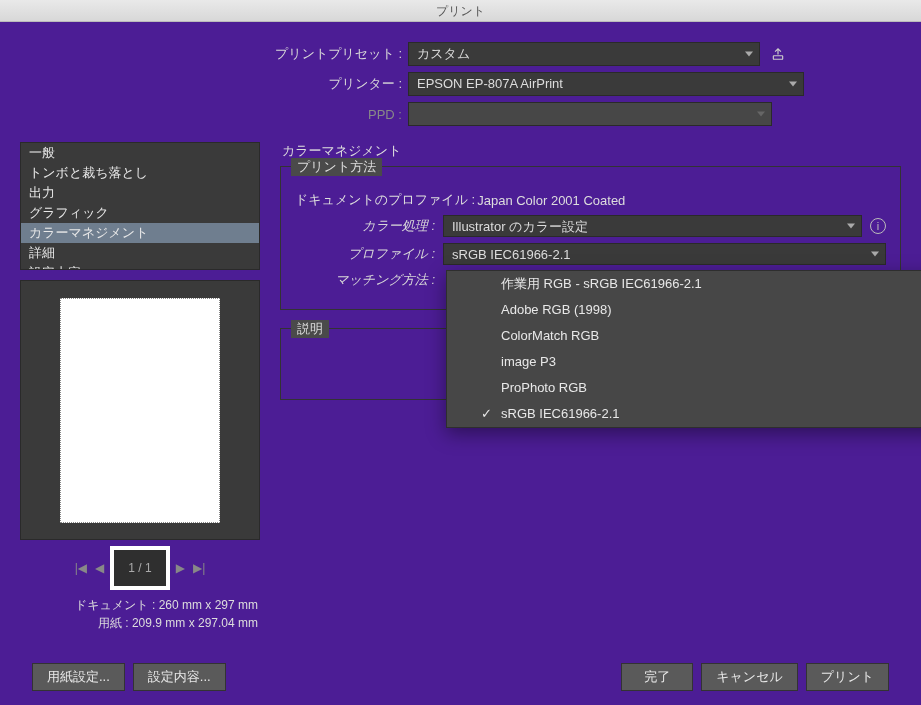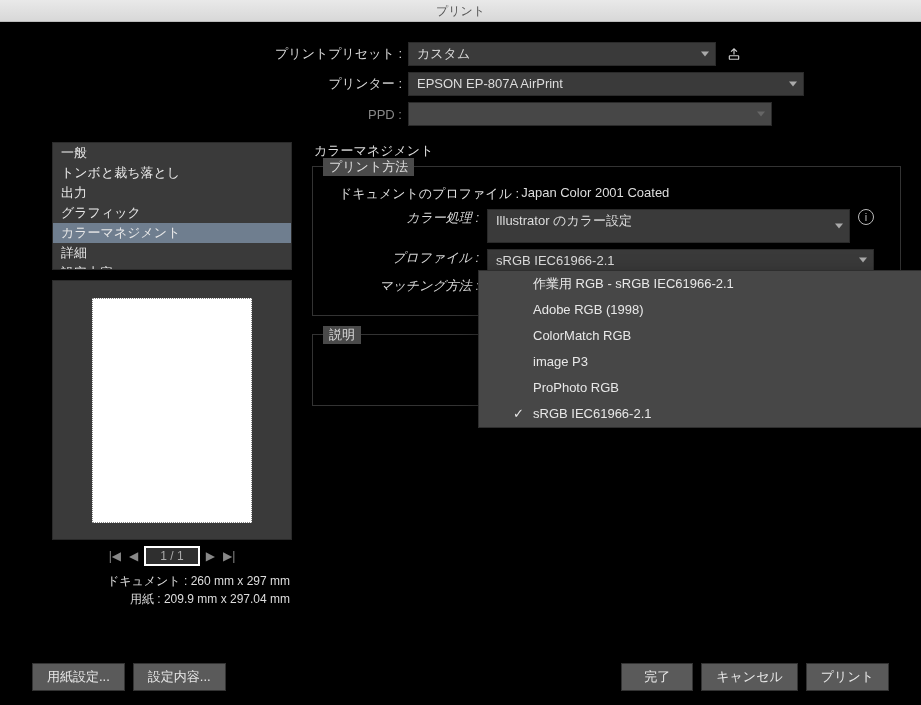--- a/index.html
+++ b/index.html
@@ -1,42 +1,42 @@
 <!DOCTYPE html>
 <html><head>
 <meta charset="utf-8">
 <style>
   * { box-sizing: border-box; margin: 0; padding: 0; font-family: "Hiragino Kaku Gothic ProN", "Yu Gothic", sans-serif; }
   body { background: #4a4a4a; color: #ddd; width: 921px; height: 705px; overflow: hidden; font-size: 13px; }
   .titlebar { height: 22px; background: linear-gradient(#e9e9e9,#d8d8d8); color: #555; text-align: center; line-height: 22px; font-size: 12px; border-bottom: 1px solid #bbb; }
-  .dialog { position: relative; height: 683px; background: #000000; }
+  .dialog { position: relative; height: 683px; background: #4c1d95; }
   .top-form { padding: 20px 30px 10px 30px; }
   .row { display: flex; align-items: center; margin-bottom: 6px; }
   .row .lbl { text-align: right; padding-right: 6px; color: #d8d8d8; }
   .sel { background: #3a3a3a; color: #ddd; border: 1px solid #2a2a2a; height: 24px; line-height: 22px; padding: 0 8px; position: relative; }
   .sel .arrow { position: absolute; right: 6px; top: 50%; transform: translateY(-50%); width: 0; height: 0; border-left: 4px solid transparent; border-right: 4px solid transparent; border-top: 5px solid #aaa; }
   .sel.disabled { background: #474747; color: #777; }
   .sel.disabled .arrow { border-top-color: #666; }
   .icon-btn { width: 20px; height: 20px; margin-left: 8px; color: #ccc; display:flex; align-items:center; justify-content:center;}
   .body-area { display:flex; padding: 0 20px; }
-  .left-col { width: 240px; margin-left: 32px; }
+  .left-col { width: 240px; }
   .cat-list { height: 128px; background: #3a3a3a; border:1px solid #2a2a2a; overflow:hidden; }
   .cat-item { padding: 1px 8px; color: #e8e8e8; font-size: 13px; line-height: 18px; cursor: default;}
   .cat-item.sel-row { background: #6f7e8f; }
   .preview-box { margin-top: 10px; height: 260px; background: #3a3a3a; border:1px solid #2a2a2a; padding: 10px; display:flex; align-items:center; justify-content:center;}
   .page { width: 160px; height: 225px; background:#fff; border:1px dotted #888; box-shadow: inset 0 0 0 4px #fff; }
   .pager { display:flex; align-items:center; justify-content:center; margin-top:6px; color:#aaa; font-size:12px; gap:4px;}
-  .pager .pgbox { background:#2f2f2f; padding:1px 14px; border:2px solid #ffffff;}
+  .pager .pgbox { background:#2f2f2f; padding:11px 14px; border:4px solid #ffffff;}
   .pager .nav-btn { color:#888; padding:0 2px; }
   .dims { margin-top:6px; text-align:right; color:#ddd; font-size:12px; line-height:18px; padding-right:2px; }
   .right-col { flex:1; margin-left: 20px; position:relative; }
   .section-title { margin: 0 0 6px 2px; color:#ddd; }
-  .group { border:1px solid #333; padding: 12px 14px 14px 14px; margin-bottom: 18px; position:relative; }
+  .group { border:1px solid #333; padding: 18px 14px 14px 14px; margin-bottom: 18px; position:relative; }
   .group .legend { position:absolute; top:-9px; left:10px; background:#4a4a4a; padding:0 6px; color:#ddd; }
-  .frow { display:flex; margin:6px 12px; }
+  .frow { display:flex; align-items:center; margin:6px 0; }
   .frow .flbl { width: 148px; text-align:right; padding-right:8px; color:#d8d8d8;font-style:italic; }
   .frow .fval { flex:1; }
   .info-icon { width:16px; height:16px; border-radius:50%; border:1px solid #bbb; color:#bbb; font-size:11px; text-align:center; line-height:14px; margin-left:8px;}
   .dropdown { position:absolute; background:#474747; border:1px solid #2e2e2e; box-shadow:0 6px 18px rgba(0,0,0,0.4); z-index:10; }
   .dd-inner { position:relative; }
   .dd-item { padding:4px 10px 4px 30px; color:#e8e8e8; font-size:13px; line-height:18px; position:relative; }
   .dd-item.checked::before { content:"✓"; position:absolute; left:10px; color:#e8e8e8; }
   .dd-scroll { position:absolute; right:0; top:0; bottom:0; width:12px; background:#3a3a3a; border-left:1px solid #2a2a2a;}
   .dd-scroll .thumb { position:absolute; left:1px; right:1px; top:2px; height:24px; background:#6a6a6a; border-radius:2px;}
   .dd-scroll .arr { position:absolute; left:0; right:0; height:10px; display:flex; align-items:center; justify-content:center;}
@@ -50,21 +50,21 @@
 </head>
 <body>
 
 <div class="titlebar">プリント</div>
 
 <div class="dialog">
 
   <div class="top-form">
     <div class="row">
       <div class="lbl" style="width:378px">プリントプリセット :</div>
-      <div class="sel" style="width:308px">
+      <div class="sel" style="width:352px">
         <span>カスタム</span>
         <span class="arrow"></span>
       </div>
       <div class="icon-btn">
         <svg viewBox="0 0 24 24" width="14" height="14" fill="none" stroke="#ccc" stroke-width="2">
             <path d="M12 3v10M7 8l5-5 5 5"></path>
             <rect x="4" y="15" width="16" height="6" rx="1"></rect>
           </svg>
       </div>
     </div>
@@ -117,21 +117,21 @@
       <div class="group">
         <span class="legend">プリント方法</span>
 
         <div class="frow">
           <span>ドキュメントのプロファイル :</span>
           <span style="margin-left:2px">Japan Color 2001 Coated</span>
         </div>
 
         <div class="frow">
           <div class="flbl">カラー処理 :</div>
-          <div class="fval sel" style="height:34px">
+          <div class="fval sel" style="height:22px">
             <span>Illustrator のカラー設定</span>
             <span class="arrow"></span>
           </div>
           <div class="info-icon">i</div>
         </div>
 
         <div class="frow">
           <div class="flbl">プロファイル :</div>
           <div class="fval sel" style="height:22px">
             <span>sRGB IEC61966-2.1</span>

